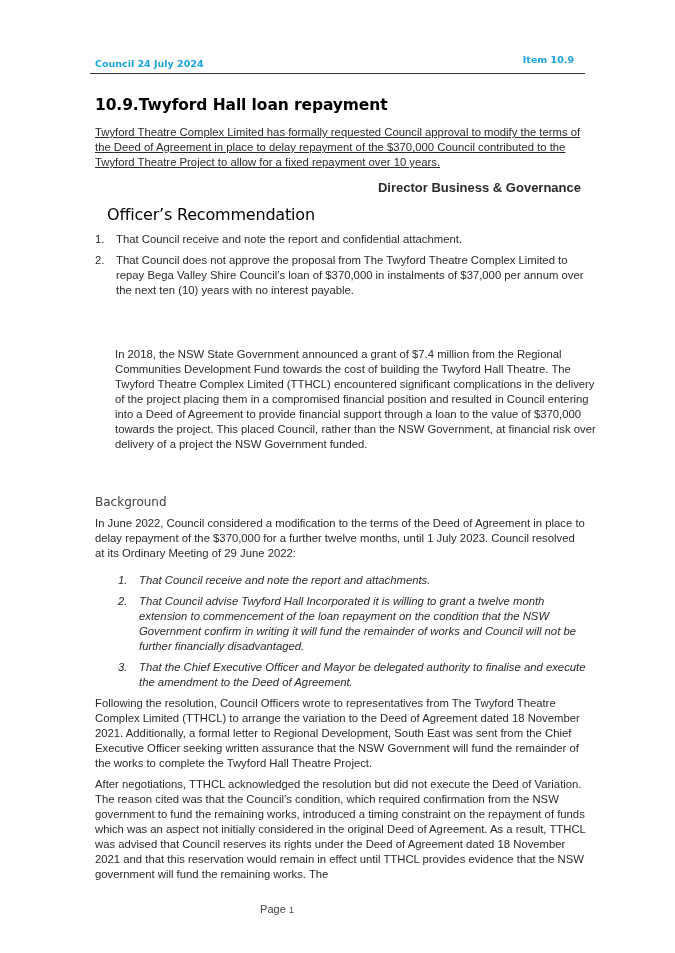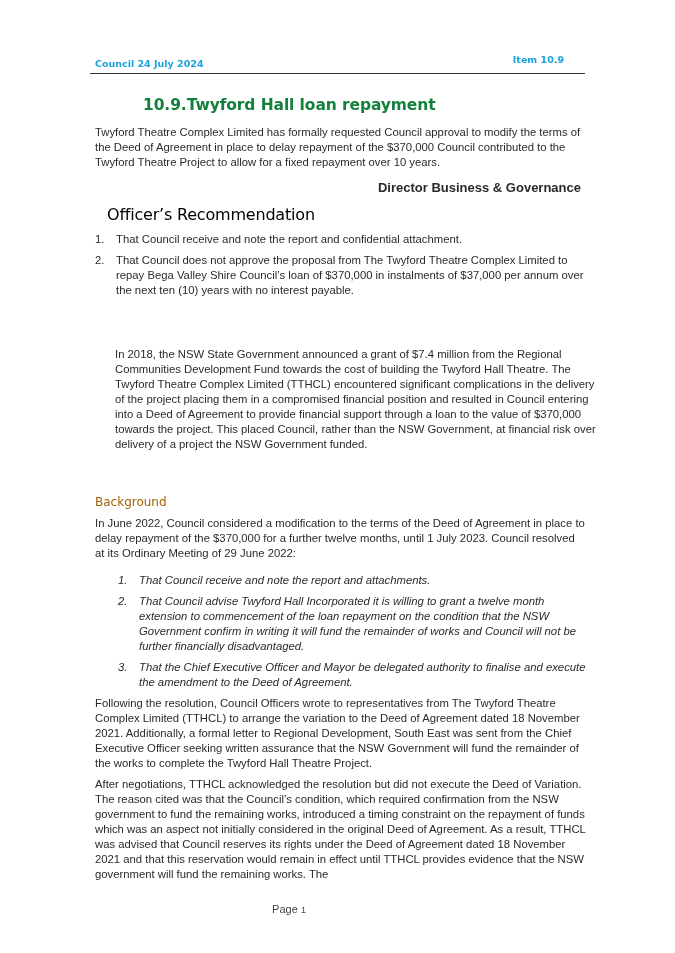--- a/index.html
+++ b/index.html
@@ -2,57 +2,57 @@
 <html><head>
 <meta charset="utf-8">
 <style>
   html, body { margin: 0; padding: 0; background: #ffffff; }
   body { width: 675px; height: 953px; position: relative; overflow: hidden;
          font-family: "Liberation Sans", sans-serif; color: #2b2b2b; }
   .page { position: absolute; left: 0; top: 0; width: 675px; height: 953px; }
   .hdr { position: absolute; left: 95px; top: 54px; width: 487px; height: 14px;
          font-family: "DejaVu Sans", sans-serif; font-weight: bold; font-size: 9.5px; color: #1aa3dc; }
   .hdr .left { position: absolute; left: 0; top: 4px; }
-  .hdr .right { position: absolute; right: 18px; top: 0; text-align: center; }
+  .hdr .right { position: absolute; right: 8px; top: 0; text-align: center; }
   .rule { position: absolute; left: 90px; top: 73px; width: 495px; height: 0; border-top: 1.6px solid #333; }
   .title { position: absolute; left: 95px; top: 96px; font-family: "DejaVu Sans", sans-serif;
-           font-size: 15.5px; font-weight: bold; color: #15803d; letter-spacing: -0.1px; white-space: nowrap; margin-left: 48px; }
+           font-size: 15.5px; font-weight: bold; color: #000000; letter-spacing: -0.1px; white-space: nowrap; }
   .body { position: absolute; left: 95px; width: 492px; font-size: 11.3px; line-height: 15px; color: #2a2a2a; }
   .body p { margin: 0; }
   .director { position: absolute; right: 94px; top: 180px; font-size: 13px; font-weight: bold; color: #2a2a2a; }
   .h2 { position: absolute; left: 95px; font-family: "DejaVu Sans", sans-serif; font-size: 16px;
         color: #000000; font-weight: normal; white-space: nowrap; letter-spacing: -0.2px; margin-left: 12px; }
   .h3 { position: absolute; left: 95px; font-family: "DejaVu Sans", sans-serif; font-size: 12px;
-        color: #a16207; white-space: nowrap; }
+        color: #404040; white-space: nowrap; }
   ol.rec { list-style: none; margin: 0; padding: 0; }
   ol.rec li { position: relative; padding-left: 21px; margin-bottom: 6px; }
   ol.rec li .num { position: absolute; left: 0; top: 0; }
   ol.res { list-style: none; margin: 0; padding: 0; font-style: italic; }
   ol.res li { position: relative; padding-left: 44px; margin-bottom: 6px; }
   ol.res li .num { position: absolute; left: 23px; top: 0; }
   .footer { position: absolute; left: 0; width: 554px; top: 903px; text-align: center;
-            font-size: 11px; color: #444; padding-left: 12px; }
+            font-size: 11px; color: #444; }
   .footer .pn { font-size: 9px; }
 </style>
 </head>
 <body>
 
 <div class="page">
 
   <div class="hdr">
     <span class="left">Council 24 July 2024</span>
     <span class="right">Item 10.9</span>
   </div>
   <div class="rule"></div>
 
   <div class="title">
     <span>10.9.</span><span>Twyford Hall loan repayment</span>
   </div>
 
-  <div class="body" style="top:125px;">
+  <div class="body" style="top:125px;text-decoration:underline;">
     <p>Twyford Theatre Complex Limited has formally requested Council approval to modify the terms of the Deed of Agreement in place to delay repayment of the $370,000 Council contributed to the Twyford Theatre Project to allow for a fixed repayment over 10 years.</p>
   </div>
 
   <div class="director">Director Business &amp; Governance</div>
 
   <div class="h2" style="top:205px;">Officer’s Recommendation</div>
 
   <div class="body" style="top:232px;">
     <ol class="rec">
       <li>

